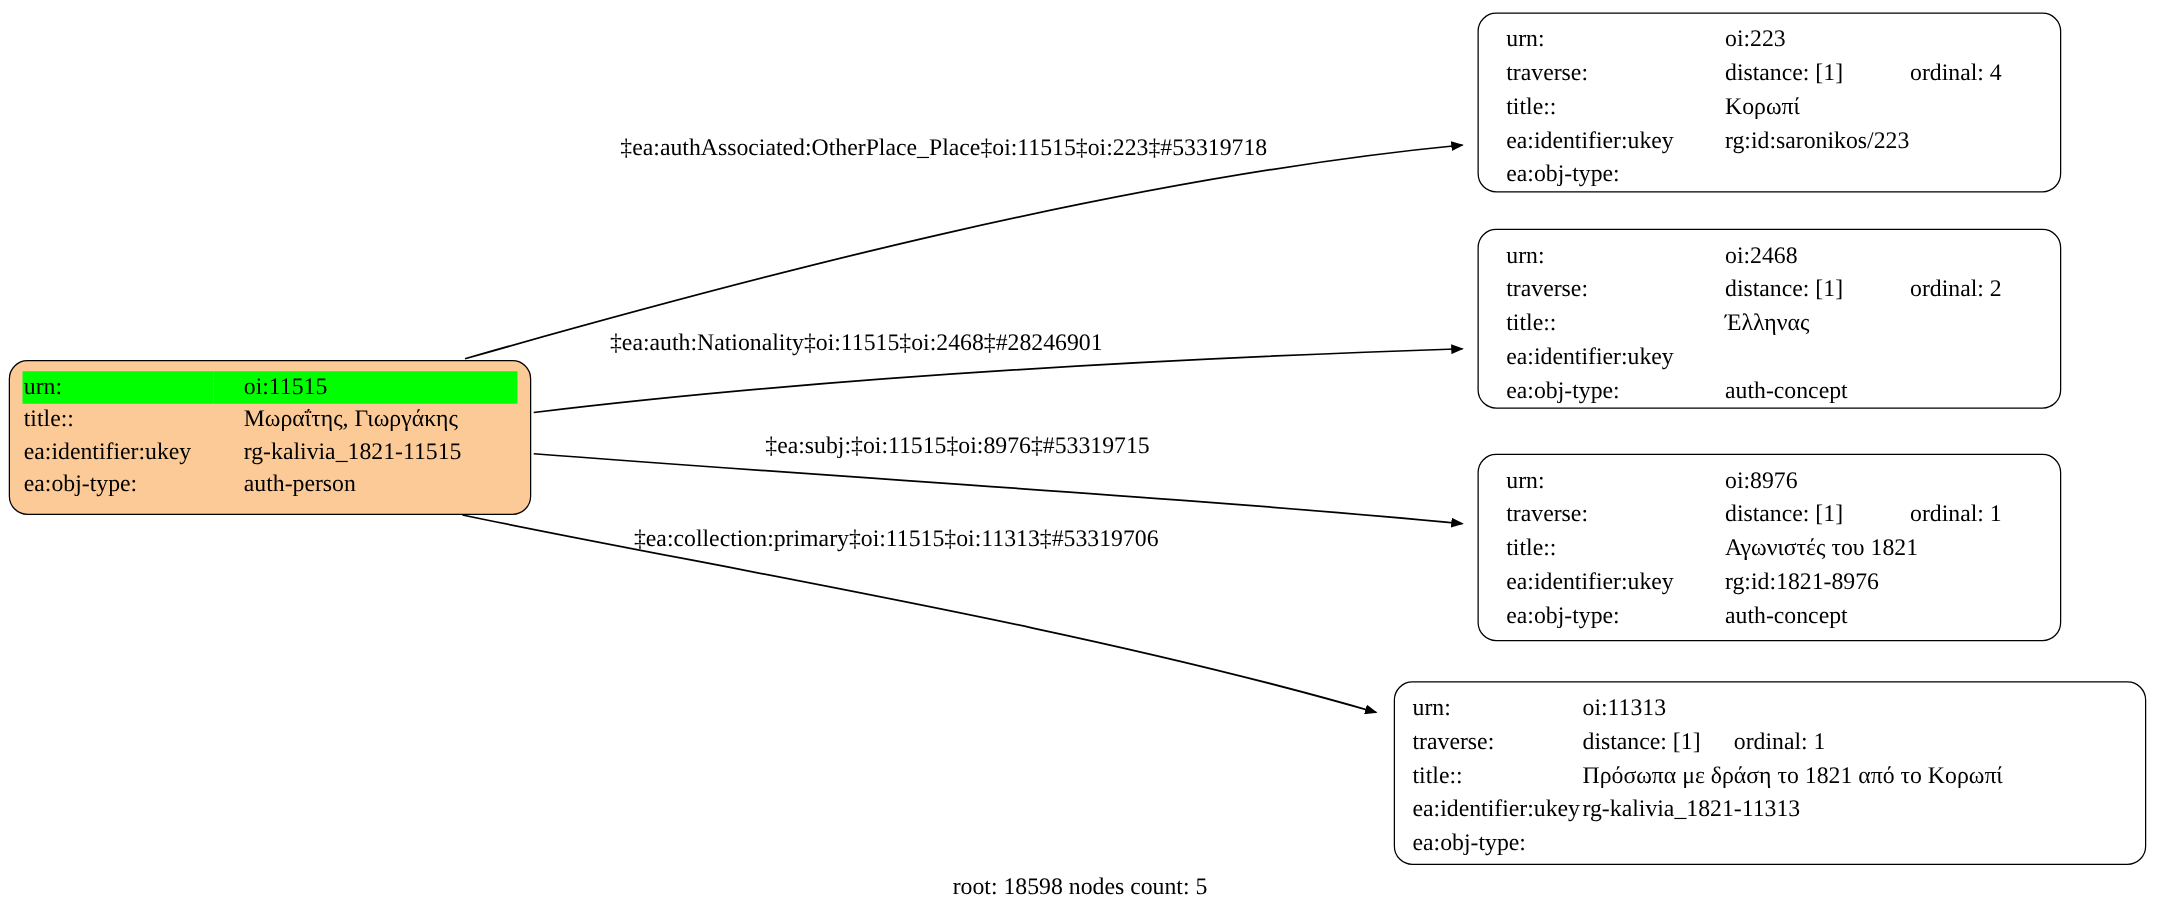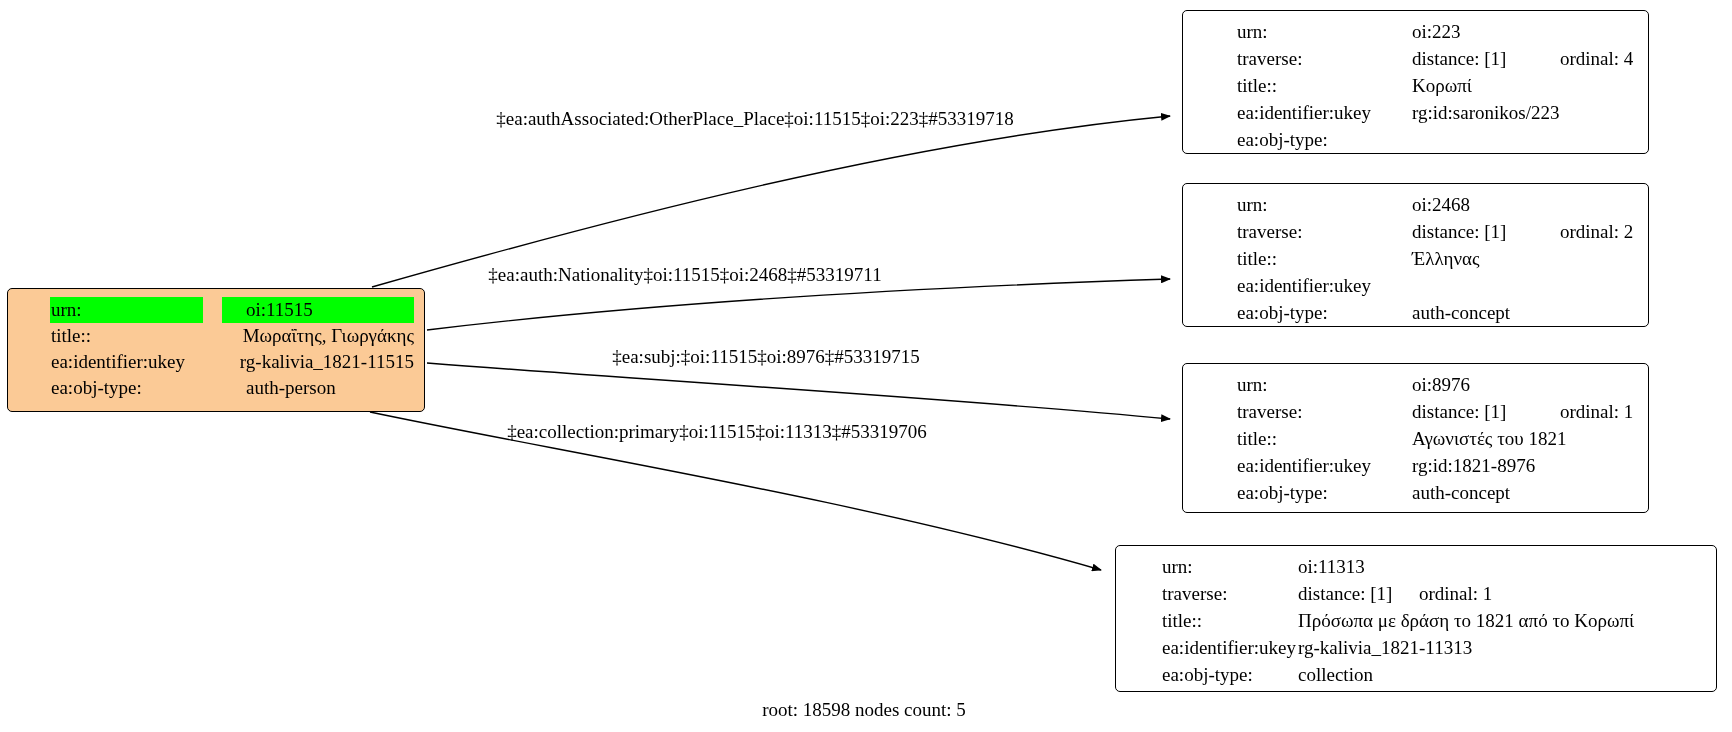--- a/index.html
+++ b/index.html
@@ -28,36 +28,35 @@
     pointer-events: none;
   }
   svg.edges path {
     fill: none;
     stroke: var(--edge);
     stroke-width: 1.4;
   }
   .gnode {
     position: absolute;
     border: 1.5px solid var(--border);
-    border-radius: 5px;
+    border-radius: 15px;
     background: var(--node-fill);
-    padding-left: 32px;
   }
   .gnode.root { background: var(--root-fill); }
   .row {
     display: flex;
     align-items: center;
     height: 26px;
     line-height: 26px;
     white-space: nowrap;
   }
   .gnode.root .row { margin: 0 10px; }
   .gnode.root { padding-top: 8px; }
   .gnode.root .k { width: 153px; padding-left: 1px; }
-  .gnode.root .v { flex: 1; padding-left: 24px; margin-left: 19px; }
+  .gnode.root .v { flex: 1; padding-left: 24px; margin-left: 0; }
   .row.hl .k, .row.hl .v { background: var(--highlight); }
   .nright { padding-top: 7px; }
   .nright .row { height: 27px; line-height: 27px; }
   .nright .row { margin: 0 8px 0 22px; }
   .nright .k { width: 175px; }
   .nright .v { flex: 1; }
   .nright .v.dist { flex: none; width: 148px; }
   .gnode.n4 .row { margin: 0 8px 0 14px; }
   .gnode.n4 .k { width: 136px; }
   .gnode.n4 .v.dist { flex: none; width: 121px; }
@@ -84,21 +83,21 @@
         <polygon points="0,0 10,4 0,8" fill="#000000"></polygon>
       </marker>
     </defs>
     <path d="M 372 287 C 600 222, 900 142, 1170 116" marker-end="url(#arrow)"></path>
     <path d="M 427 330 C 650 303, 900 288, 1170 279" marker-end="url(#arrow)"></path>
     <path d="M 427 363 C 700 384, 950 398, 1170 419" marker-end="url(#arrow)"></path>
     <path d="M 370 412 C 560 452, 860 500, 1101 570" marker-end="url(#arrow)"></path>
   </svg>
 
   <div class="edge-label" style="left:755px; top:107px;">‡ea:authAssociated:OtherPlace_Place‡oi:11515‡oi:223‡#53319718</div>
-  <div class="edge-label" style="left:685px; top:263px;">‡ea:auth:Nationality‡oi:11515‡oi:2468‡#53319711</div>
+  <div class="edge-label" style="left:685px; top:263px;">‡ea:auth:Nationality‡oi:11515‡oi:2468‡#28246901</div>
   <div class="edge-label" style="left:748px; top:345px;margin-left:18px;">‡ea:subj:‡oi:11515‡oi:8976‡#53319715</div>
   <div class="edge-label" style="left:717px; top:420px;">‡ea:collection:primary‡oi:11515‡oi:11313‡#53319706</div>
 
   <div class="gnode root" style="left:7px; top:288px; width:418px; height:124px;">
     <div class="row hl">
       <span class="k">urn:</span>
       <span class="v">oi:11515</span>
     </div>
     <div class="row">
       <span class="k">title::</span>
@@ -197,19 +196,18 @@
     <div class="row">
       <span class="k">title::</span>
       <span class="v">Πρόσωπα με δράση το 1821 από το Κορωπί</span>
     </div>
     <div class="row">
       <span class="k">ea:identifier:ukey</span>
       <span class="v">rg-kalivia_1821-11313</span>
     </div>
     <div class="row">
       <span class="k">ea:obj-type:</span>
-      <span class="v">collection</span>
     </div>
   </div>
 
   <div class="footer" style="left:864px; top:699px;">root: 18598 nodes count: 5</div>
 
 </div>
 
 </body></html>

